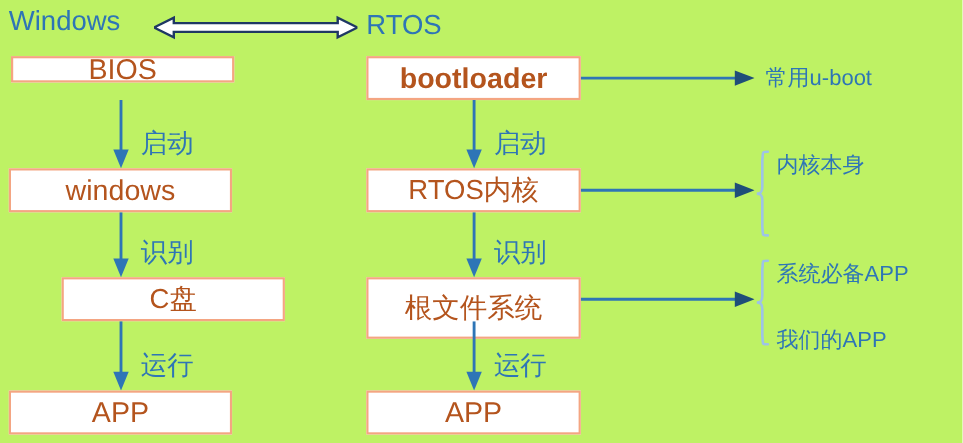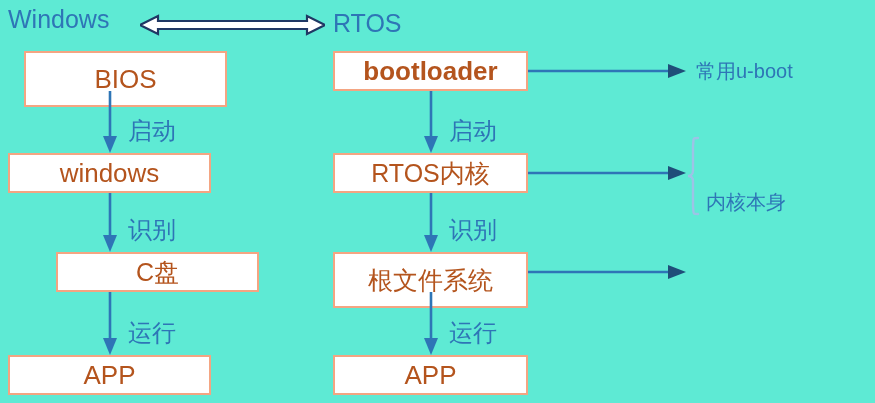--- a/index.html
+++ b/index.html
@@ -7,21 +7,21 @@
     padding: 0;
     background: #ffffff;
   }
   body {
     font-family: "Liberation Sans", "DejaVu Sans", sans-serif;
   }
   #canvas {
     position: relative;
     width: 875px;
     height: 403px;
-    background: #5eead4;
+    background: #bef264;
     overflow: hidden;
   }
 
   
   .col-header {
     position: absolute;
     font-size: 25px;
     line-height: 30px;
     color: #2E75B6;
     white-space: nowrap;
@@ -49,21 +49,21 @@
     display: flex;
     align-items: center;
     justify-content: center;
     white-space: nowrap;
     font-size: 26px;
     line-height: 1;
   }
   .flow-box.cjk { font-size: 25px; }
 
   
-  #box-bios    { left: 24px; top: 51px;  width: 203px; height: 56px; }
+  #box-bios    { left: 10px; top: 51px;  width: 203px; height: 24px; }
   #box-windows { left: 8px; top: 153px; width: 203px; height: 40px; }
   #box-cdisk   { left: 8px; top: 252px; width: 203px; height: 40px; margin-left: 48px; }
   #box-app-left{ left: 8px; top: 355px; width: 203px; height: 40px; }
 
   
   #box-bootloader { left: 333px; top: 51px;  width: 195px; height: 40px; font-weight: bold; }
   #box-kernel     { left: 333px; top: 153px; width: 195px; height: 40px; text-align: center; }
   #box-rootfs     { left: 333px; top: 252px; width: 195px; height: 56px; }
   #box-app-right  { left: 333px; top: 355px; width: 195px; height: 40px; }
 
@@ -111,21 +111,21 @@
     align-items: center;
   }
   #brace-kernel { left: 686px; top: 136px; }
   #brace-rootfs { left: 686px; top: 235px; }
 
   .brace-svg { display: block; }
 
   .brace-items {
     display: flex;
     flex-direction: column;
-    justify-content: flex-end;
+    justify-content: flex-start;
     height: 76px;
     margin-left: 6px;
     gap: 36px;
   }
   .brace-item {
     font-size: 20px;
     line-height: 24px;
     color: #2E75B6;
     white-space: nowrap;
   }
@@ -220,14 +220,23 @@
 
   <div class="brace-group" id="brace-kernel">
     <svg class="brace-svg" width="14" height="80" viewBox="0 0 14 80">
       <path d="M12 2 C6 2 8 2 7 10 L7 34 C7 39 5 40 2 40 C5 40 7 41 7 46 L7 70 C8 78 6 78 12 78" fill="none" stroke="#9DC3E6" stroke-width="2.4" stroke-linecap="round"></path>
     </svg>
     <div class="brace-items">
       <div class="brace-item">内核本身</div>
     </div>
   </div>
 
+  <div class="brace-group" id="brace-rootfs">
+    <svg class="brace-svg" width="14" height="80" viewBox="0 0 14 80">
+      <path d="M12 2 C6 2 8 2 7 10 L7 34 C7 39 5 40 2 40 C5 40 7 41 7 46 L7 70 C8 78 6 78 12 78" fill="none" stroke="#9DC3E6" stroke-width="2.4" stroke-linecap="round"></path>
+    </svg>
+    <div class="brace-items">
+      <div class="brace-item">系统必备APP</div>
+      <div class="brace-item">我们的APP</div>
+    </div>
+  </div>
 
 </div>
 
 </body></html>

